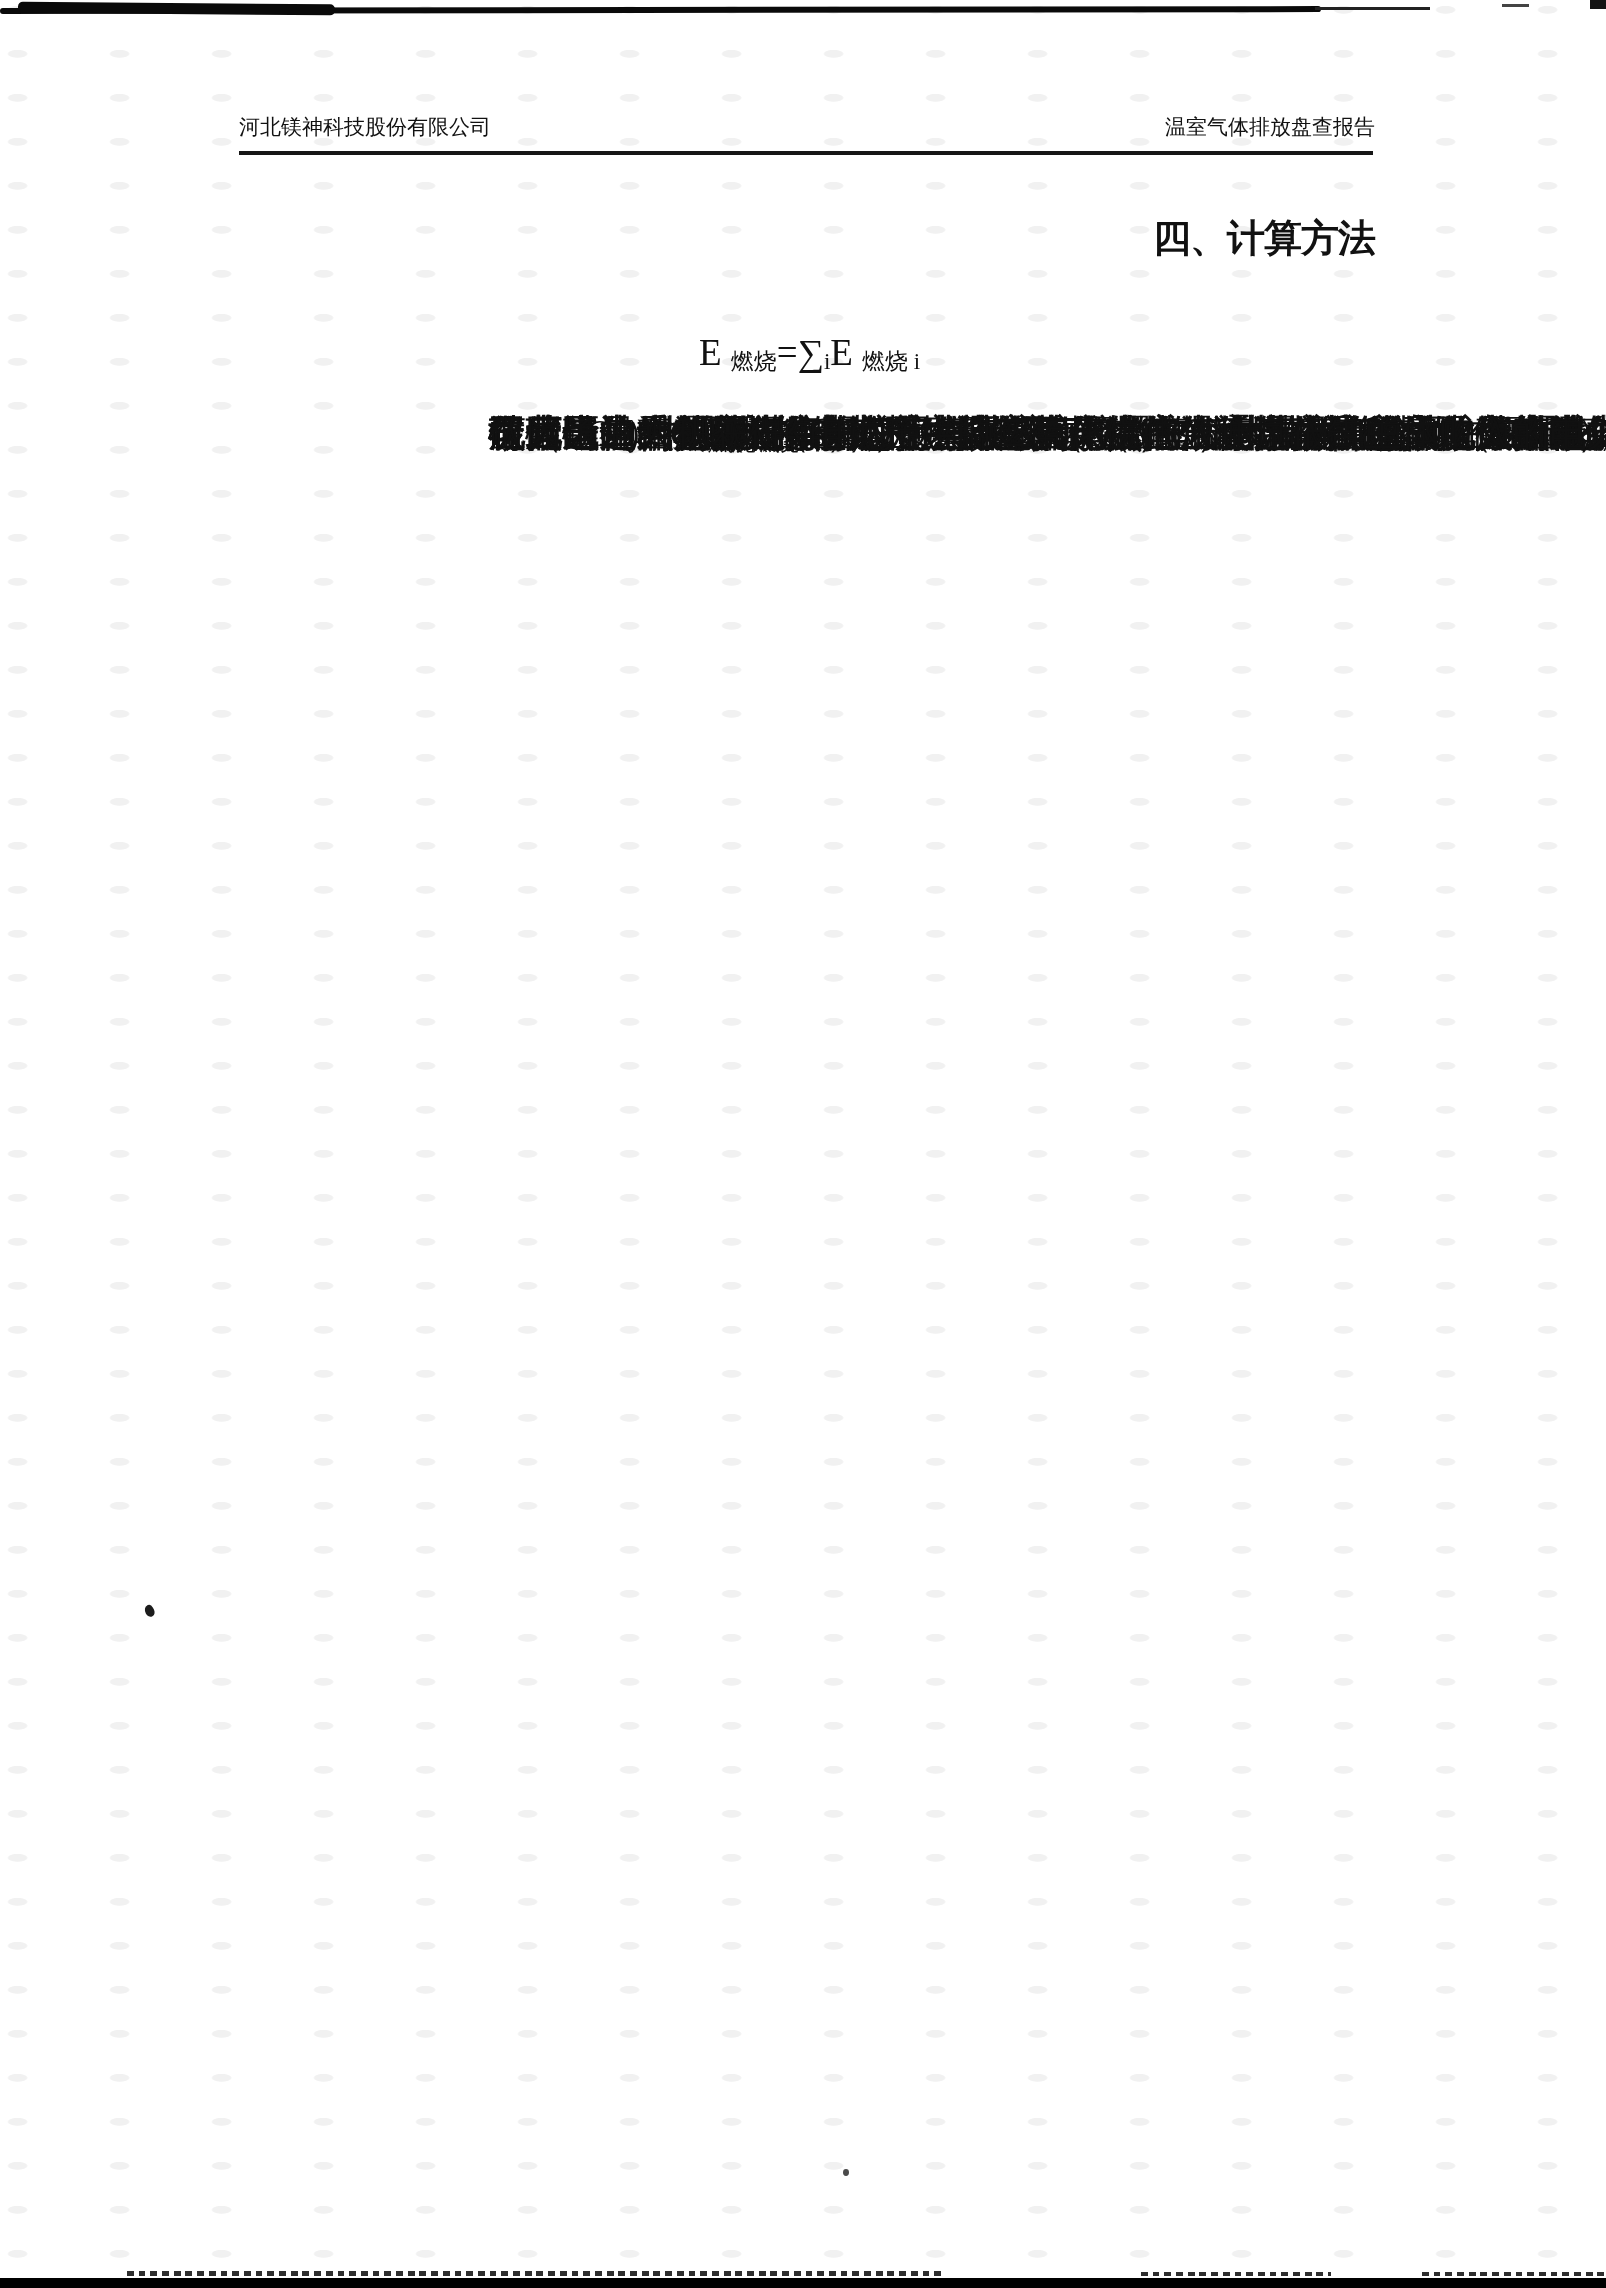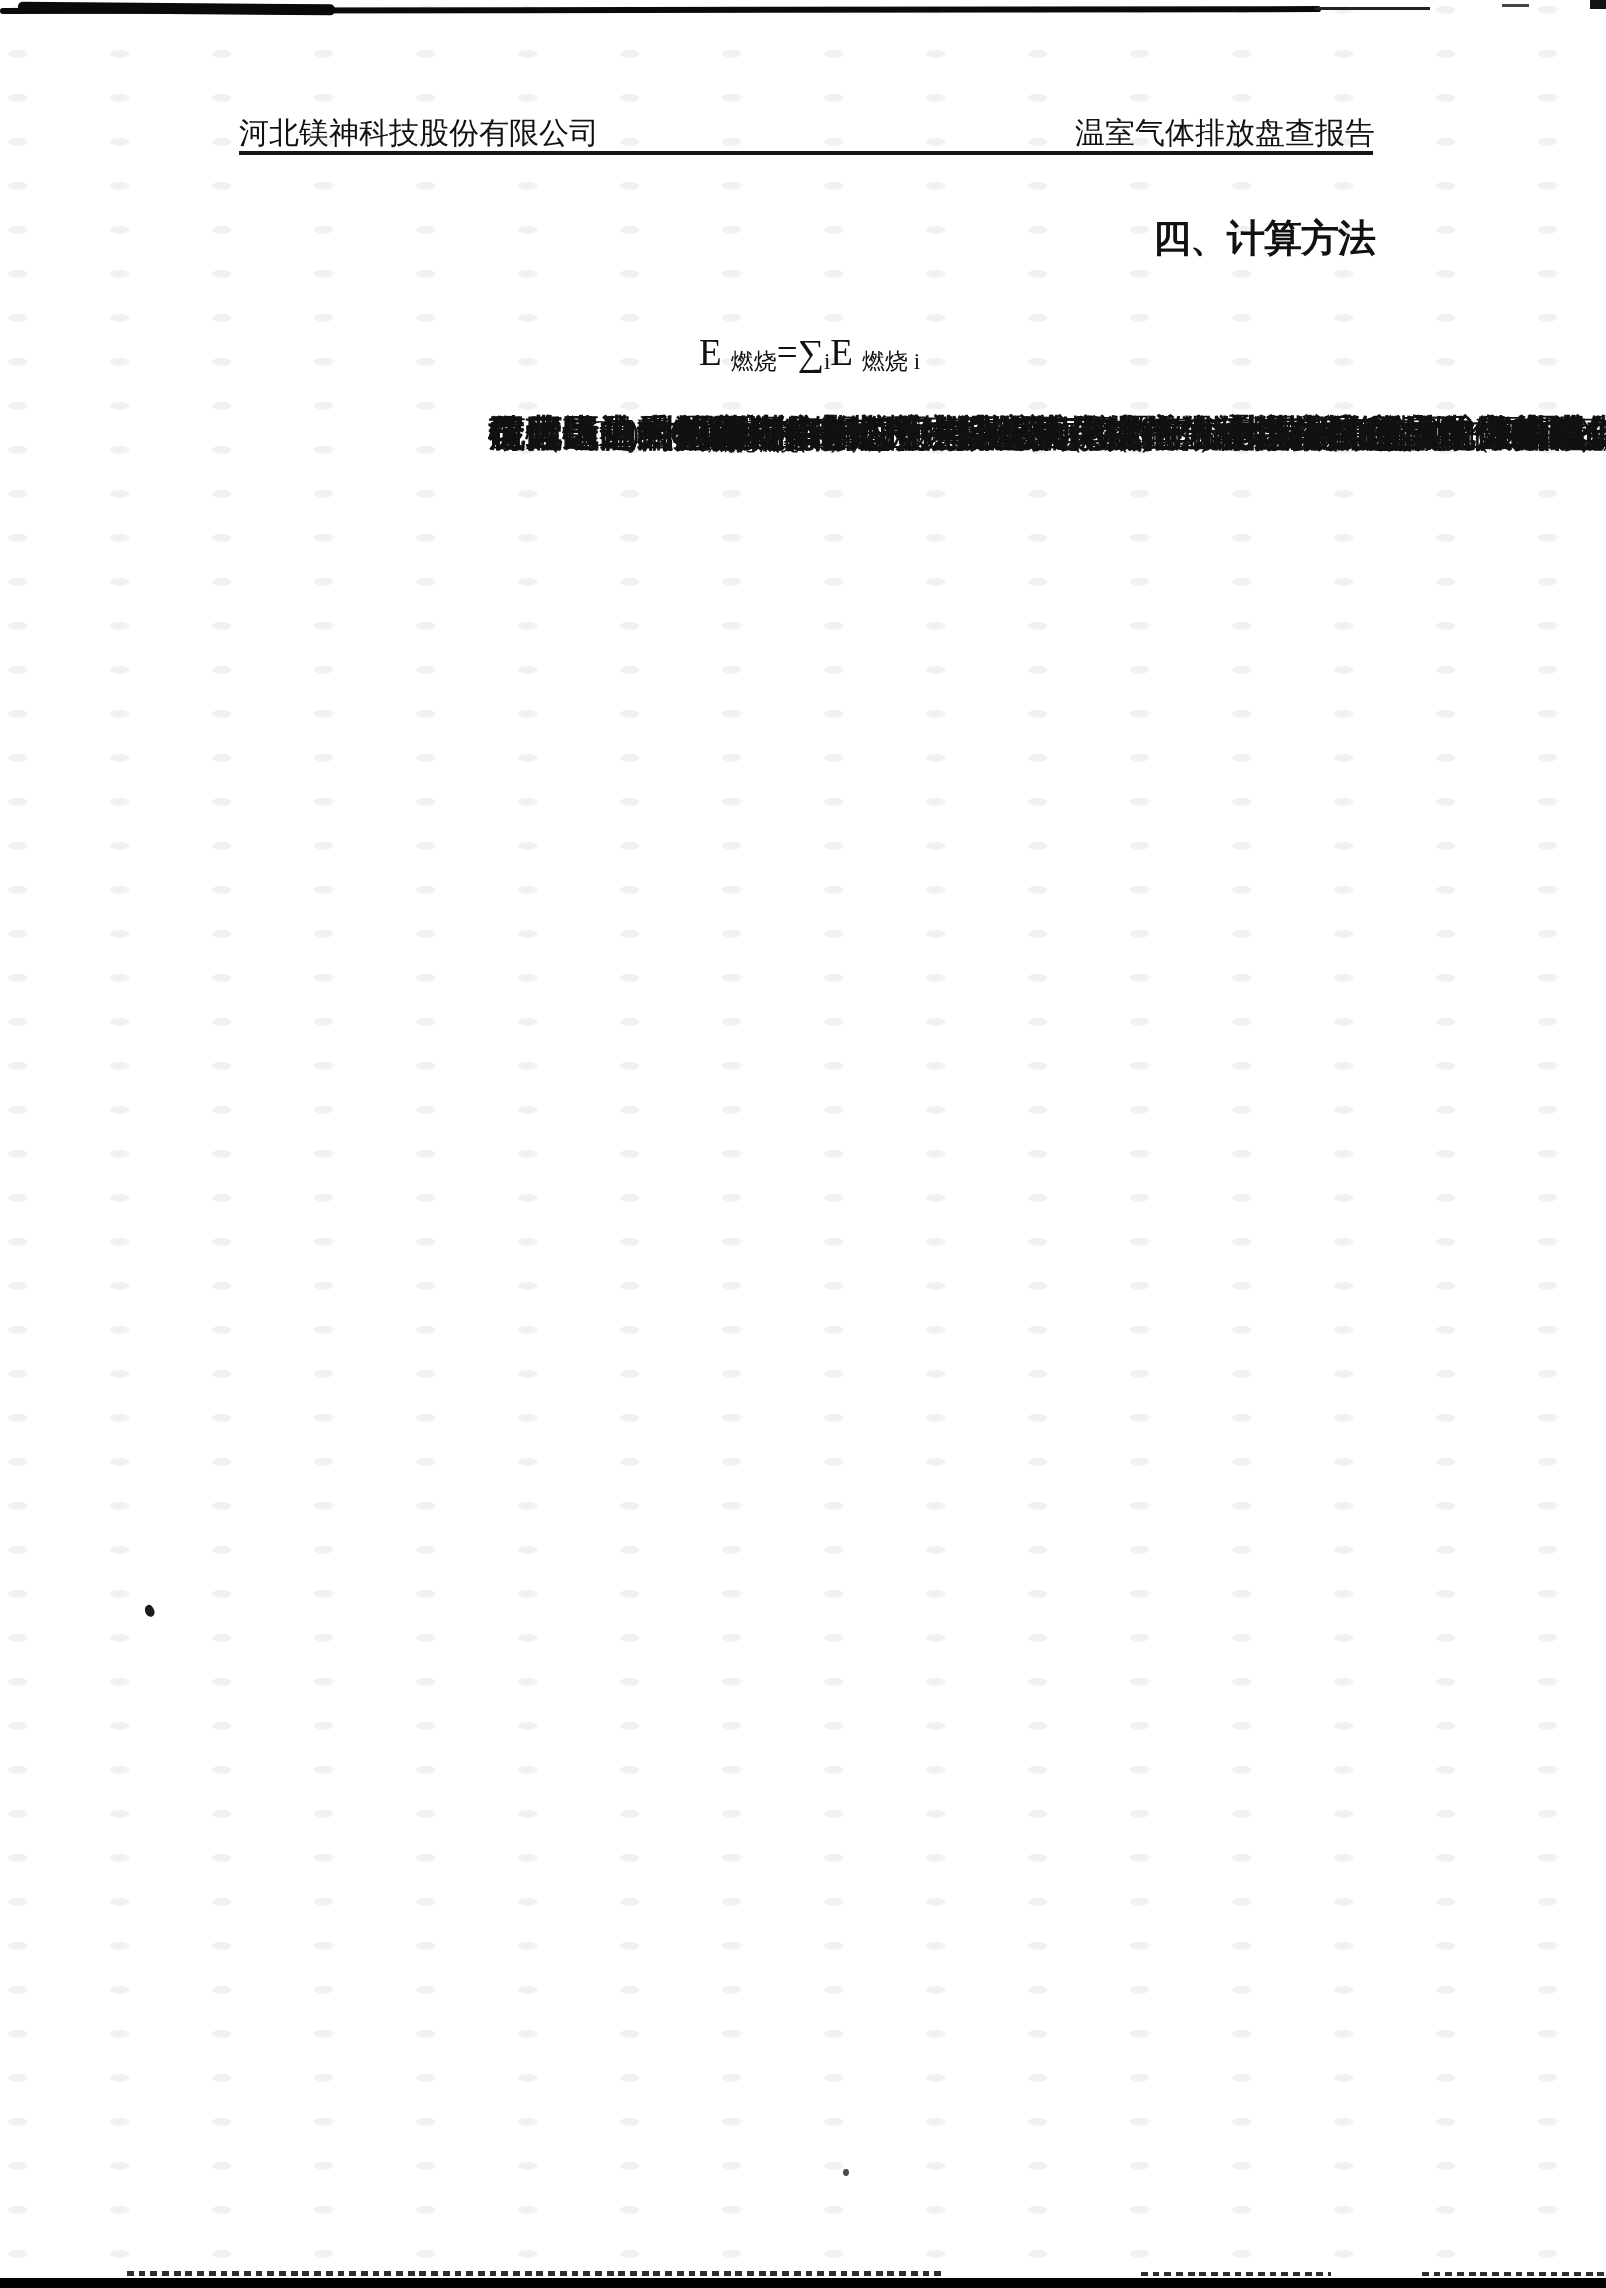--- a/index.html
+++ b/index.html
@@ -24,21 +24,21 @@
   .bnoise{position:absolute;height:4.9px;background:repeating-linear-gradient(to right,#2e2e2e 0 6.8px,rgba(0,0,0,0) 6.8px 11.7px);}
   .bnoise.n1{left:127px;top:2271px;width:814px;}
   .bnoise.n2{left:1141px;top:2272px;width:190px;height:3.9px;}
   .bnoise.n3{left:1422px;top:2272px;width:184px;height:3.9px;}
   .dot1{left:145px;top:1605px;width:8.8px;height:11.7px;border-radius:60% 40% 50% 50%;background:#1c1c1c;transform:rotate(-28deg);}
   .dot2{left:843px;top:2169px;width:5.9px;height:6.8px;border-radius:50%;background:#4a4a4a;}
   
   .header{
     position:absolute;left:239px;top:113px;width:1136px;
     display:flex;justify-content:space-between;align-items:flex-start;
-    font-size:30px;letter-spacing:0;white-space:nowrap;
+    font-size:21px;letter-spacing:0;white-space:nowrap;
   }
   .header-rule{position:absolute;left:239px;top:151px;width:1134px;height:3.9px;background:#161616;}
   
   .body{
     position:absolute;left:244px;top:195px;width:1131px;
     font-size:38px;letter-spacing:-1px;
   }
   .line{height:86px;line-height:86px;white-space:nowrap;}
   .line.indent{padding-left:78px;text-align:right;}
   .line.heading{font-weight:bold;}

